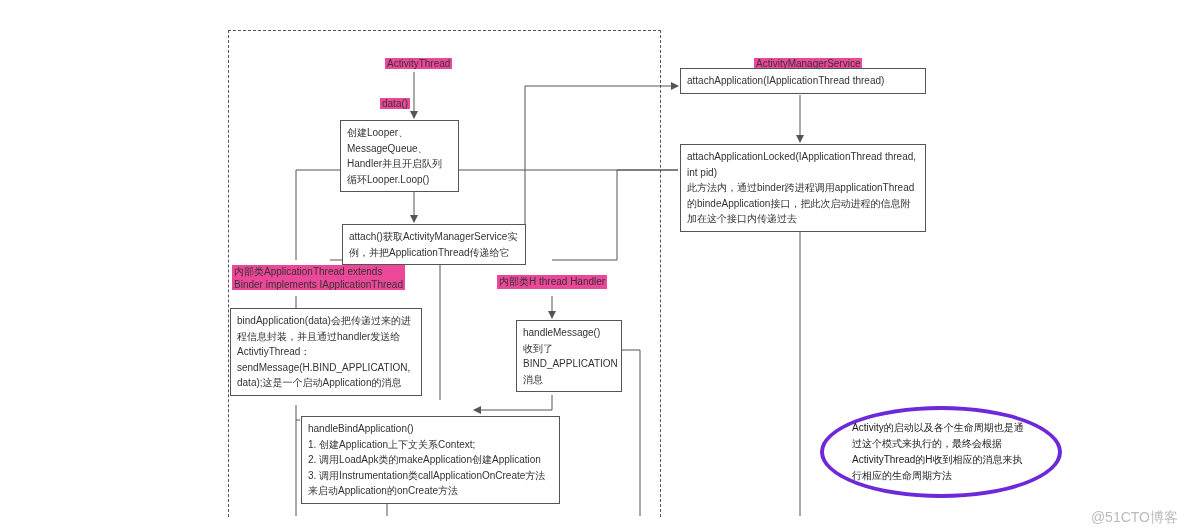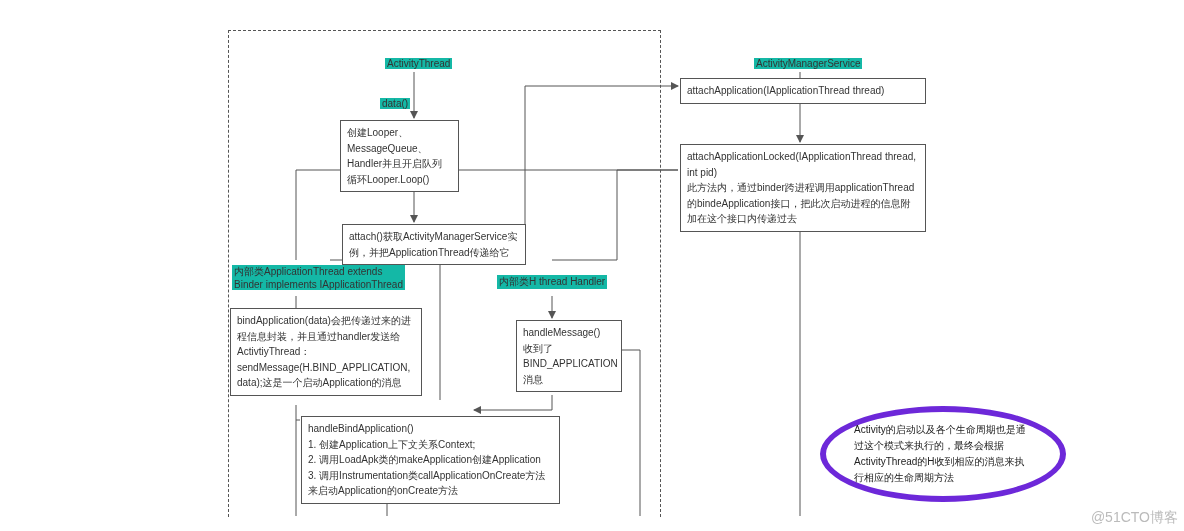--- a/index.html
+++ b/index.html
@@ -1,19 +1,19 @@
 <!DOCTYPE html>
 <html><head>
 <meta charset="utf-8">
 <style>
   body{margin:0;font-family:"Microsoft YaHei",Arial,sans-serif;font-size:10px;color:#333;background:#fff;width:1184px;height:531px;position:relative}
   .box{position:absolute;border:1px solid #555;background:#fff;padding:4px 6px;line-height:1.55}
-  .lbl{position:absolute;background:#14b8a6;padding:0 2px}
+  .lbl{position:absolute;background:#ec4899;padding:0 2px}
   svg{position:absolute;top:0;left:0}
-  .ellipse{position:absolute;border:6px solid #6d28d9;border-radius:50%;color:#222;display:flex;align-items:center;justify-content:flex-end;text-align:left;padding:0 28px;line-height:1.6}
+  .ellipse{position:absolute;border:4px solid #6d28d9;border-radius:50%;color:#222;display:flex;align-items:center;justify-content:flex-end;text-align:left;padding:0 28px;line-height:1.6}
   .wm{position:absolute;right:6px;bottom:4px;color:#bbb;font-size:14px}
   .dash{position:absolute;border:1px dashed #555}
 </style>
 </head>
 <body>
 
 <div class="dash" style="left:228px;top:30px;width:431px;height:486px;border-bottom:none"></div>
 
 <svg width="1184" height="531">
   <defs>
@@ -60,21 +60,21 @@
 <div class="lbl" style="left:754px;top:58px">ActivityManagerService</div>
 <div class="lbl" style="left:380px;top:98px">data()</div>
 <div class="lbl" style="left:232px;top:265px">
   <span>内部类ApplicationThread extends</span><br>
   <span>Binder implements IApplicationThread</span>
 </div>
 <div class="lbl" style="left:497px;top:275px">内部类H thread Handler</div>
 
 <div class="box" style="left:340px;top:120px;width:105px">创建Looper、MessageQueue、Handler并且开启队列循环Looper.Loop()</div>
 <div class="box" style="left:342px;top:224px;width:170px">attach()获取ActivityManagerService实例，并把ApplicationThread传递给它</div>
-<div class="box" style="left:680px;top:78px;width:232px">attachApplication(IApplicationThread thread)</div>
+<div class="box" style="left:680px;top:68px;width:232px">attachApplication(IApplicationThread thread)</div>
 <div class="box" style="left:680px;top:144px;width:232px;white-space:pre-line">attachApplicationLocked(IApplicationThread thread, int pid)
 此方法内，通过binder跨进程调用applicationThread的bindeApplication接口，把此次启动进程的信息附加在这个接口内传递过去</div>
 <div class="box" style="left:230px;top:308px;width:178px">bindApplication(data)会把传递过来的进程信息封装，并且通过handler发送给ActivtiyThread：sendMessage(H.BIND_APPLICATION, data);这是一个启动Application的消息</div>
 <div class="box" style="left:516px;top:320px;width:92px;white-space:pre-line">handleMessage()
 收到了BIND_APPLICATION消息</div>
 <div class="box" style="left:301px;top:416px;width:245px;white-space:pre-line">handleBindApplication()
 1. 创建Application上下文关系Context;
 2. 调用LoadApk类的makeApplication创建Application
 3. 调用Instrumentation类callApplicationOnCreate方法来启动Application的onCreate方法</div>
 

